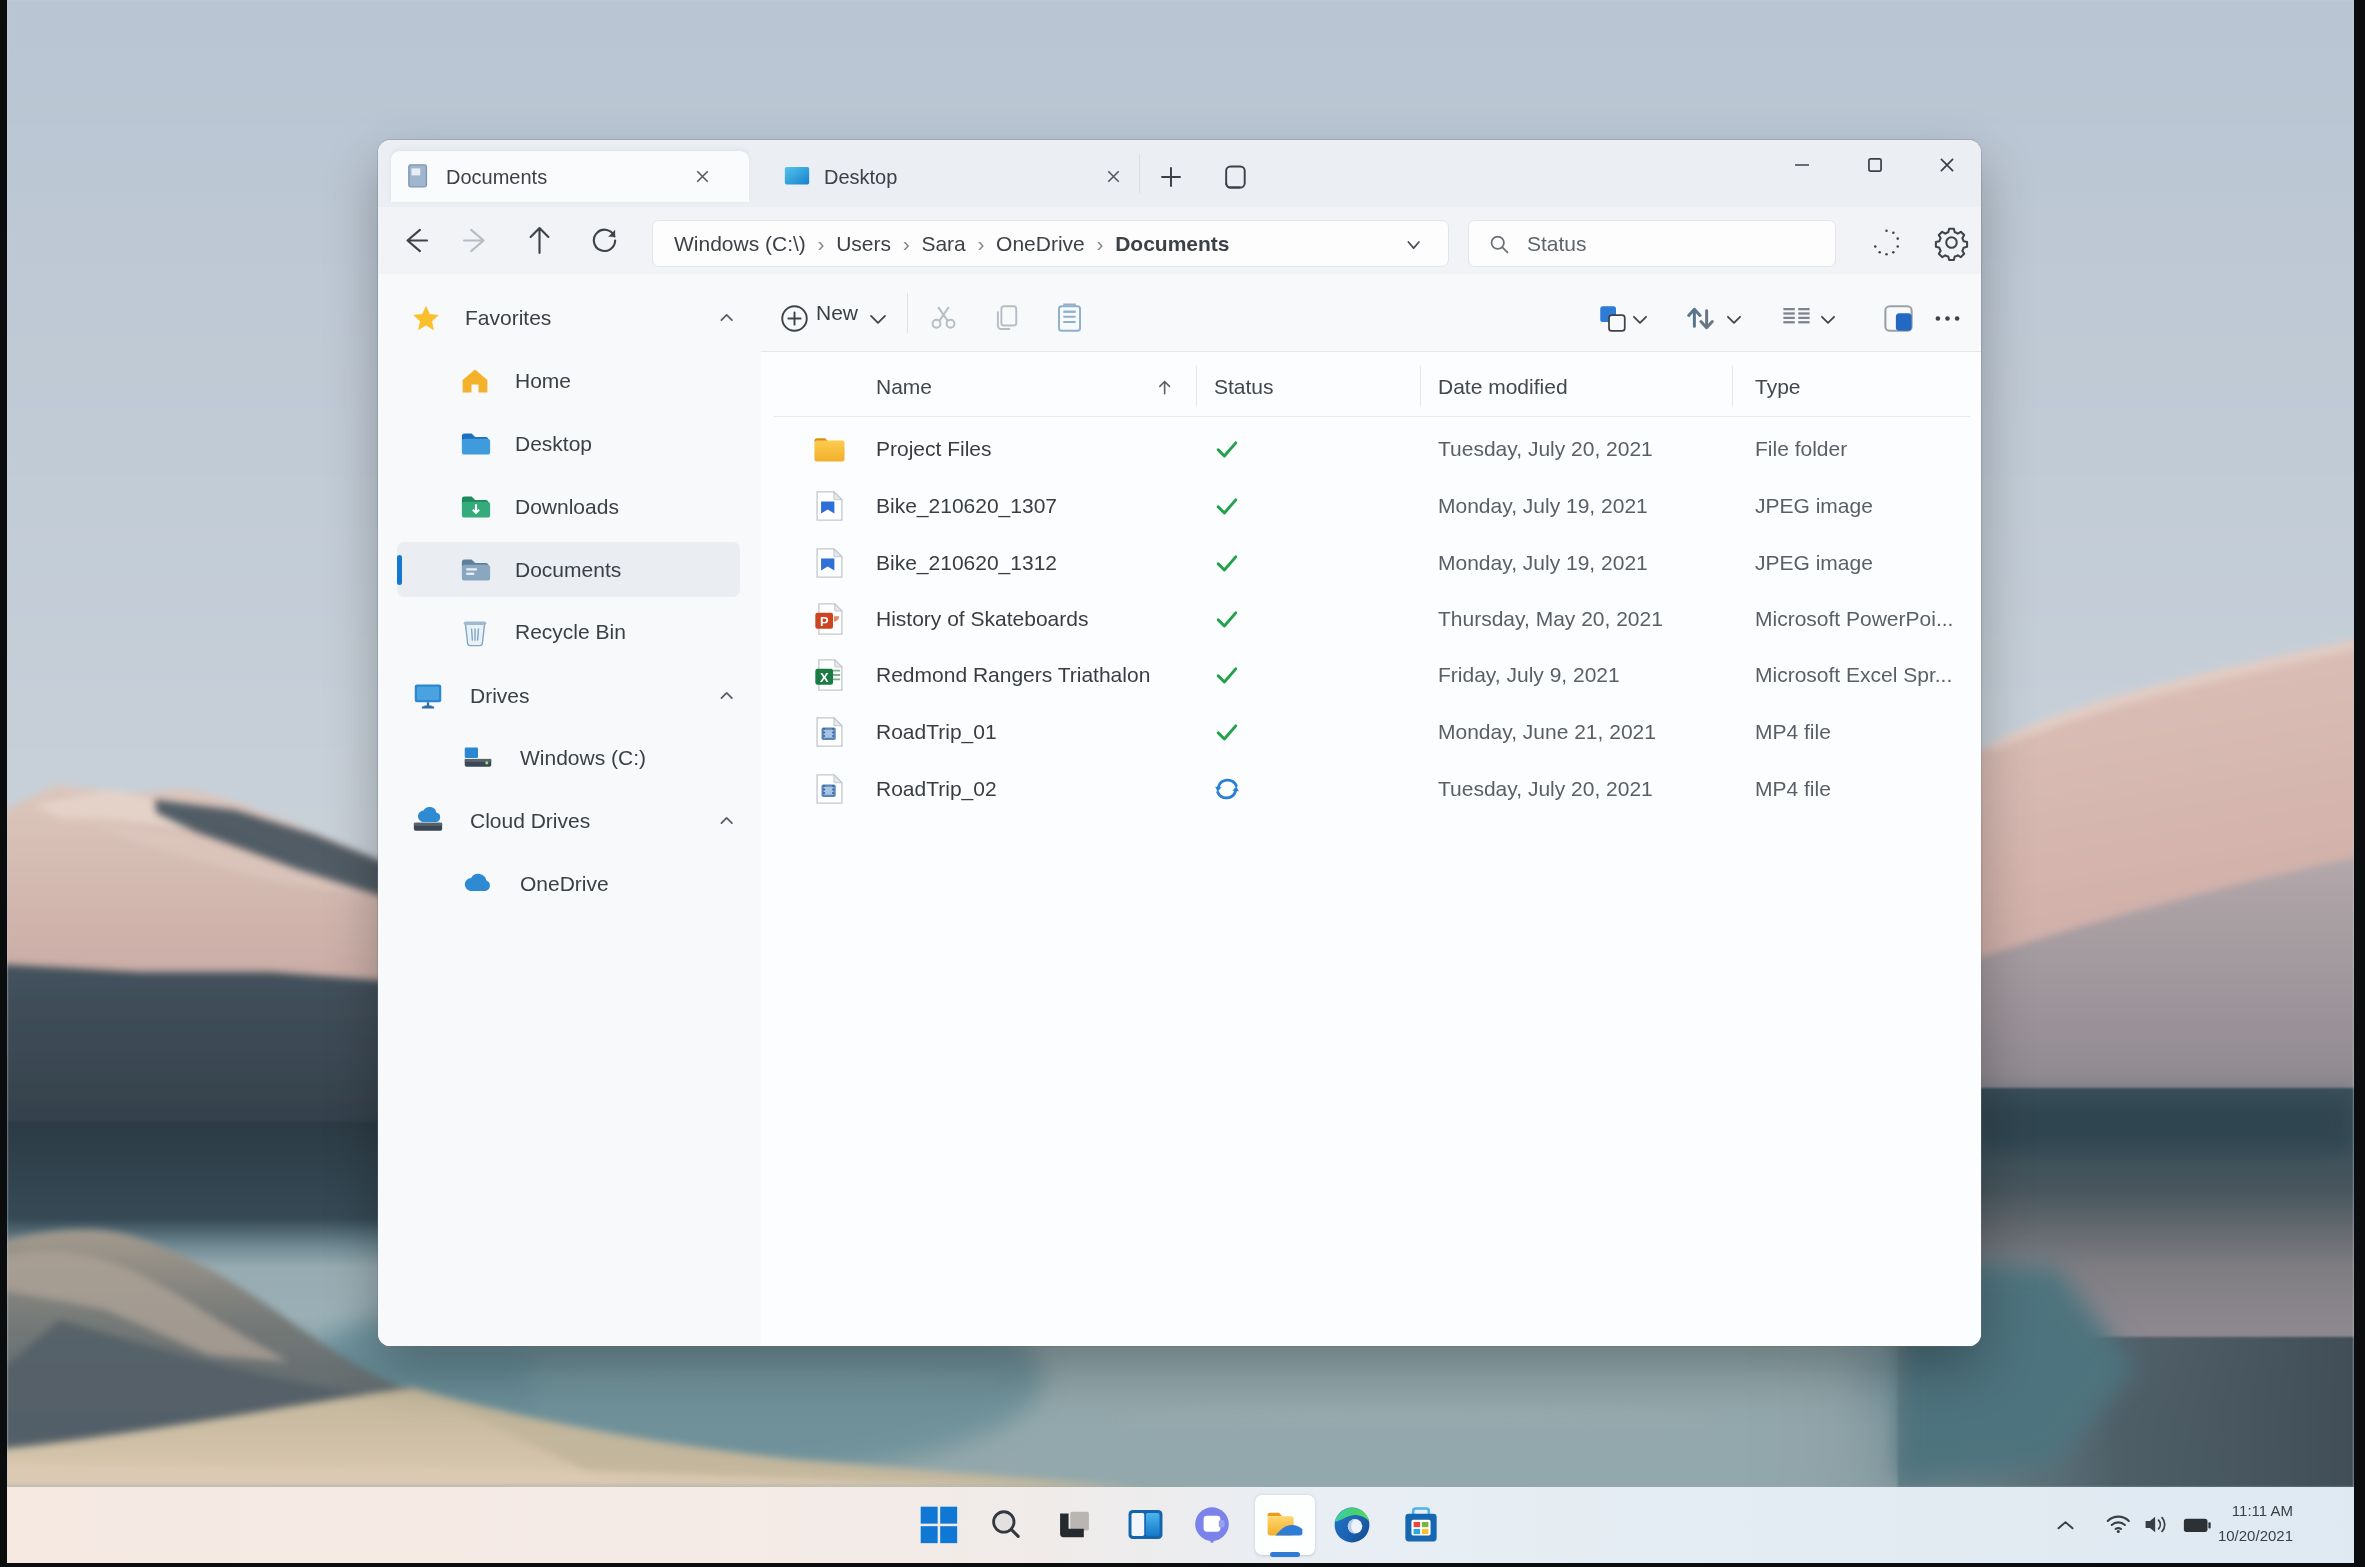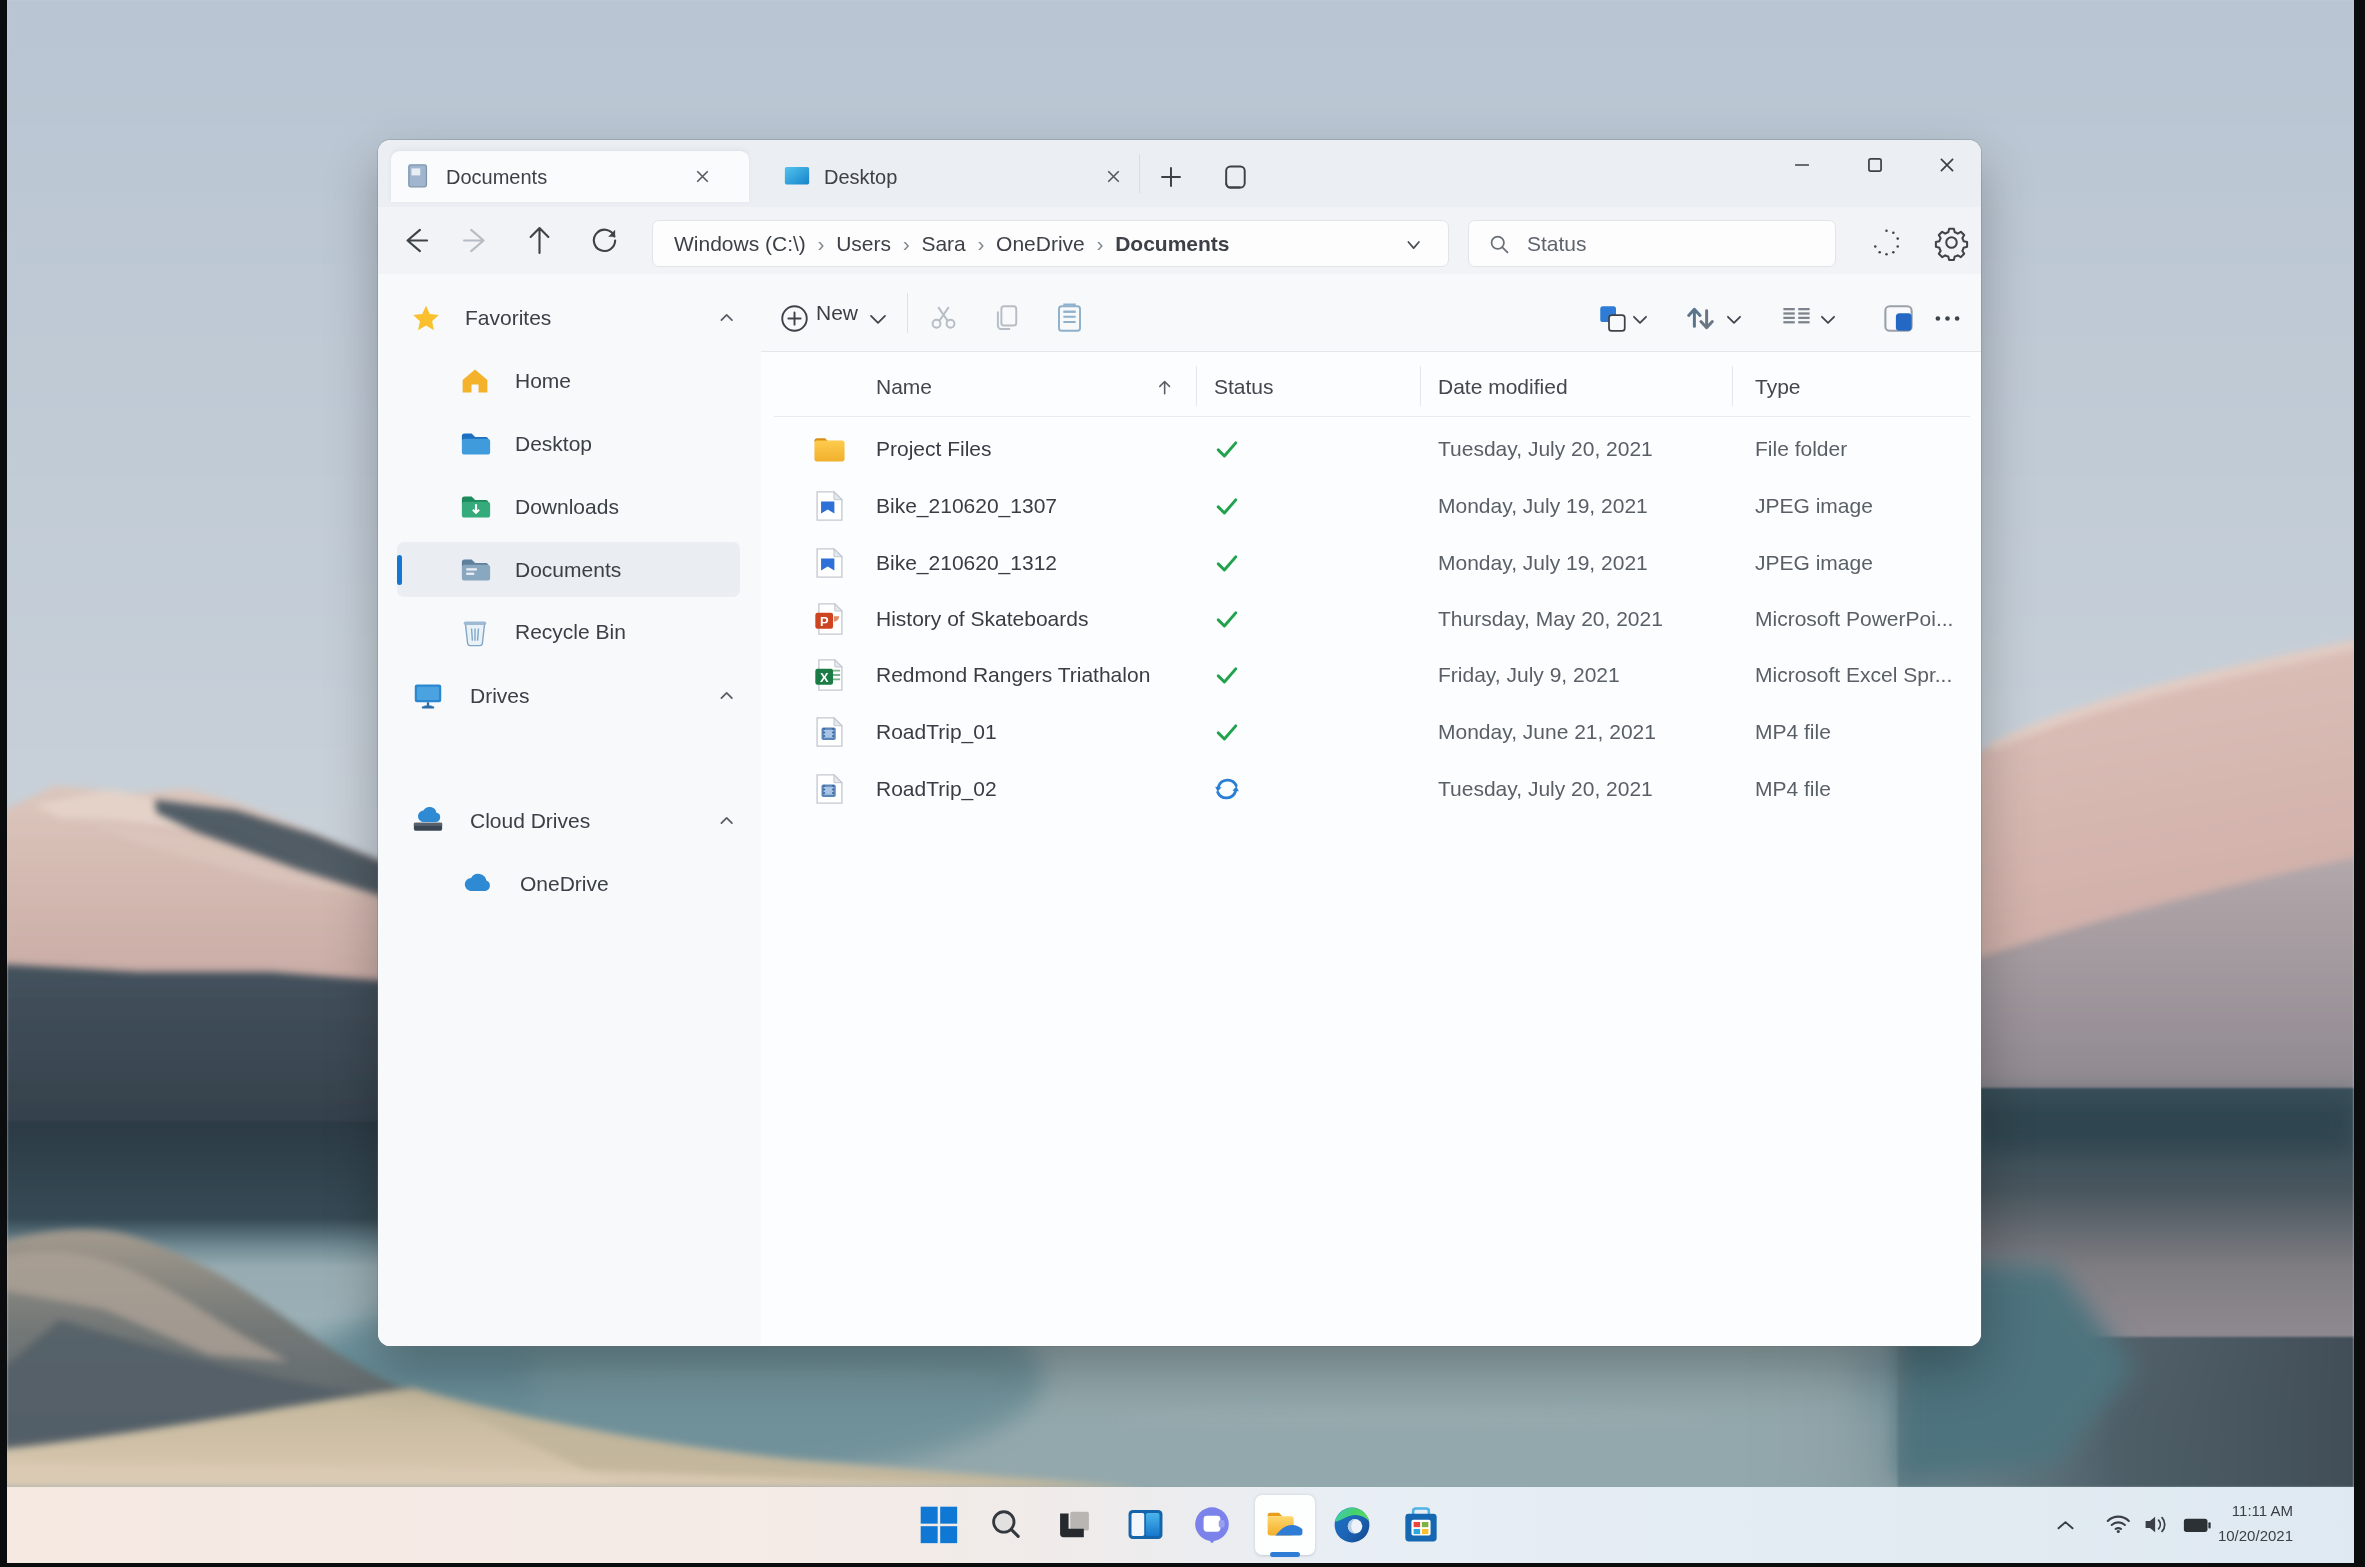--- a/index.html
+++ b/index.html
@@ -405,20 +405,29 @@
           <rect x="3" y="4" width="30" height="20" rx="2.5" fill="#2a87d0"></rect>
           <rect x="5.5" y="6.5" width="25" height="15" rx="1.5" fill="#4aa3e0"></rect>
           <path d="M14 29 h8 M18 24 v5" stroke="#2a6ca6" stroke-width="2.6"></path>
           <rect x="11" y="28.5" width="14" height="2.8" rx="1.4" fill="#2a6ca6"></rect>
         </svg>
       <div class="sbtxt" style="left:82px">Drives</div>
       <svg class="chev" viewBox="0 0 22 22">
           <path d="M5 13.5 L11 7.5 L17 13.5" stroke="#5a5f66" stroke-width="2" fill="none" stroke-linecap="round" stroke-linejoin="round"></path>
         </svg>
     </div>
+    <div class="sbrow" style="top:452px">
+      <svg class="sbico" style="left:74px" width="32" height="30" viewBox="0 0 36 34">
+          <rect x="3" y="18" width="30" height="9" rx="2" fill="#3b4754"></rect>
+          <rect x="3" y="18" width="30" height="3.5" fill="#57636f"></rect>
+          <rect x="3" y="5" width="15" height="12" rx="1.5" fill="#2a87d0"></rect>
+          <circle cx="28" cy="22.5" r="1.8" fill="#9fe06a"></circle>
+        </svg>
+      <div class="sbtxt" style="left:132px">Windows (C:)</div>
+    </div>
     <div class="sbrow" style="top:515px">
       <svg class="sbico" style="left:24px" width="32" height="30" viewBox="0 0 36 34">
           <rect x="2" y="19" width="32" height="9" rx="2" fill="#3b4754"></rect>
           <rect x="2" y="19" width="32" height="3.5" fill="#57636f"></rect>
           <path d="M12 18 a6.5 6.5 0 0 1 .8 -12.9 a8 8 0 0 1 14.8 2.6 a5.2 5.2 0 0 1 -.9 10.3 Z" fill="#2e8ad2"></path>
         </svg>
       <div class="sbtxt" style="left:82px">Cloud Drives</div>
       <svg class="chev" viewBox="0 0 22 22">
           <path d="M5 13.5 L11 7.5 L17 13.5" stroke="#5a5f66" stroke-width="2" fill="none" stroke-linecap="round" stroke-linejoin="round"></path>
         </svg>

